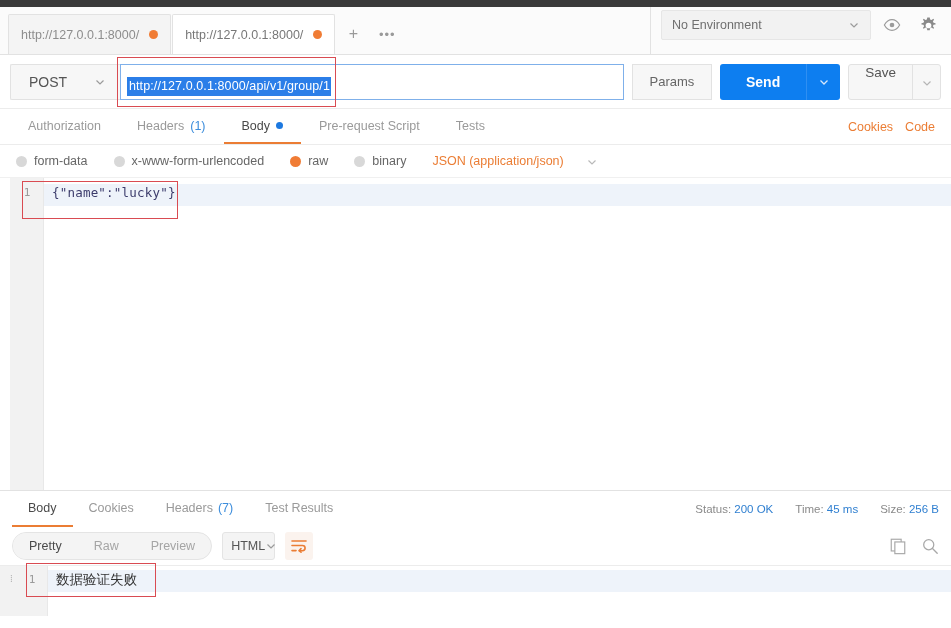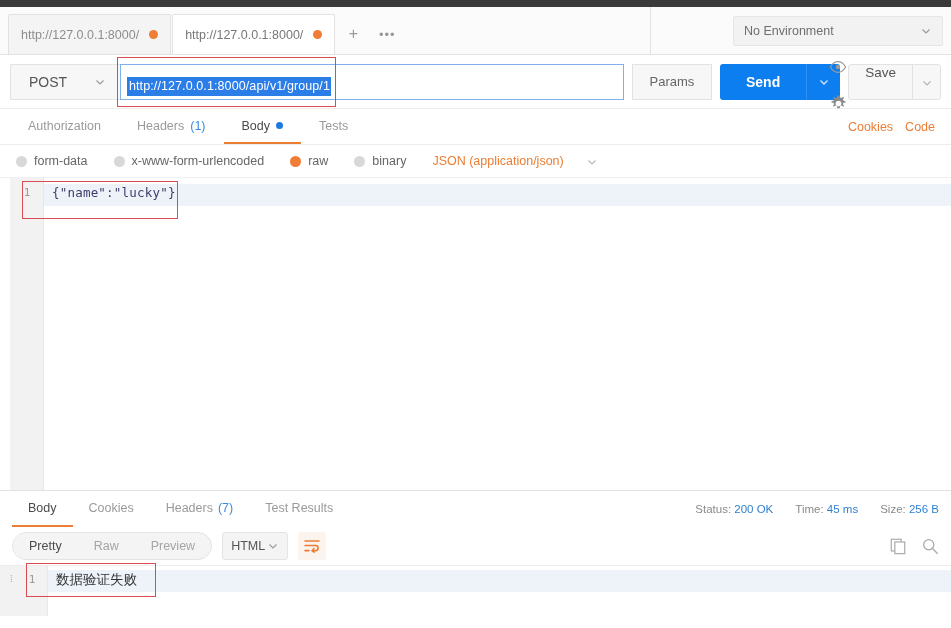--- a/index.html
+++ b/index.html
@@ -32,21 +32,21 @@
   .tab-add, .tab-more {
     width:34px; height:40px; display:flex; align-items:center; justify-content:center;
     color:#9a9a9a; font-size:16px; background:#fbfbfb;
   }
   .tab-more { letter-spacing:1px; font-size:13px; }
 
   .tabstrip-divider {
     position:absolute; left:650px; top:0; width:1px; height:48px; background:#e2e2e2;
   }
   .env-area {
-    position:absolute; right:8px; top:9px; display:flex; align-items:center; gap:6px;flex-direction:column;
+    position:absolute; right:8px; top:3px; display:flex; align-items:center; gap:6px;
   }
   .env-select {
     width:210px; height:30px; background:#f2f2f2; border:1px solid #e6e6e6;
     display:flex; align-items:center; justify-content:space-between;
     padding:0 10px; font-size:12.5px; color:#6f6f6f; border-radius:2px;
   }
   .icon-btn {
     width:30px; height:30px; display:flex; align-items:center; justify-content:center;
     color:#9b9b9b;
   }
@@ -156,21 +156,21 @@
     height:40px; display:flex; align-items:center; padding:0 12px; gap:10px;
     border-bottom:1px solid #ececec; background:#fff;
   }
   .segmented {
     display:flex; align-items:stretch; height:28px; background:#f4f4f4;
     border:1px solid #e4e4e4; border-radius:14px; overflow:hidden;
   }
   .seg { display:flex; align-items:center; padding:0 16px; font-size:12.5px; color:#a5a5a5; }
   .seg.active { color:#4a4a4a; background:#f4f4f4; }
   .fmt-select {
-    height:28px; width:66px; background:#f4f4f4; border:1px solid #e4e4e4; border-radius:3px;
+    height:28px; width:53px; background:#f4f4f4; border:1px solid #e4e4e4; border-radius:3px;
     display:flex; align-items:center; justify-content:space-between; padding:0 8px;
     font-size:12.5px; color:#555;
   }
   .wrap-btn {
     width:28px; height:28px; background:#fbf3ee; border-radius:3px;
     display:flex; align-items:center; justify-content:center;
   }
   .tools-right { margin-left:auto; display:flex; align-items:center; gap:14px; color:#9b9b9b; }
 
   
@@ -288,20 +288,23 @@
     </div>
     <div class="rtab">
       <span>Headers</span>
       <span style="color:#3c8ddc">(1)</span>
     </div>
     <div class="rtab active">
       <span>Body</span>
       <span class="bluedot"></span>
     </div>
     <div class="rtab">
+      <span>Pre-request Script</span>
+    </div>
+    <div class="rtab">
       <span>Tests</span>
     </div>
     <div class="reqtabs-right">
       <span>Cookies</span>
       <span>Code</span>
     </div>
   </div>
 
   <div class="bodytypes">
     <div class="radio-item">

